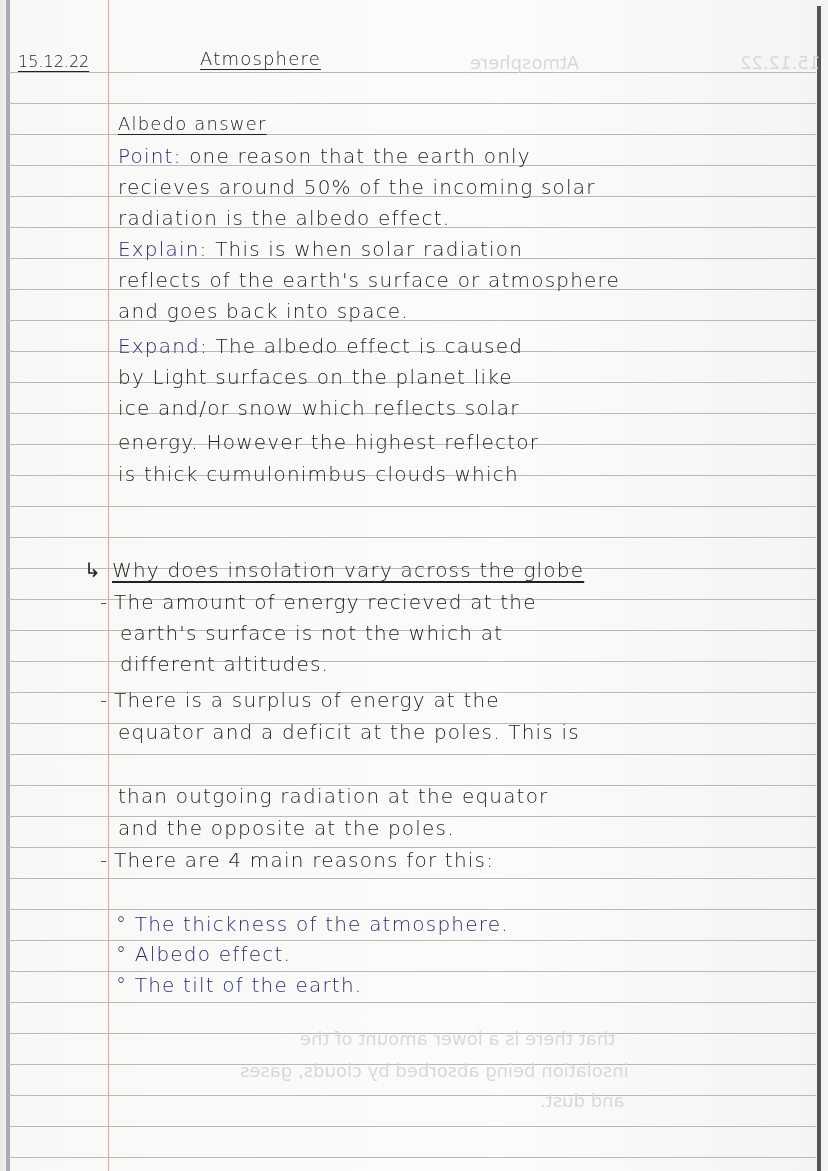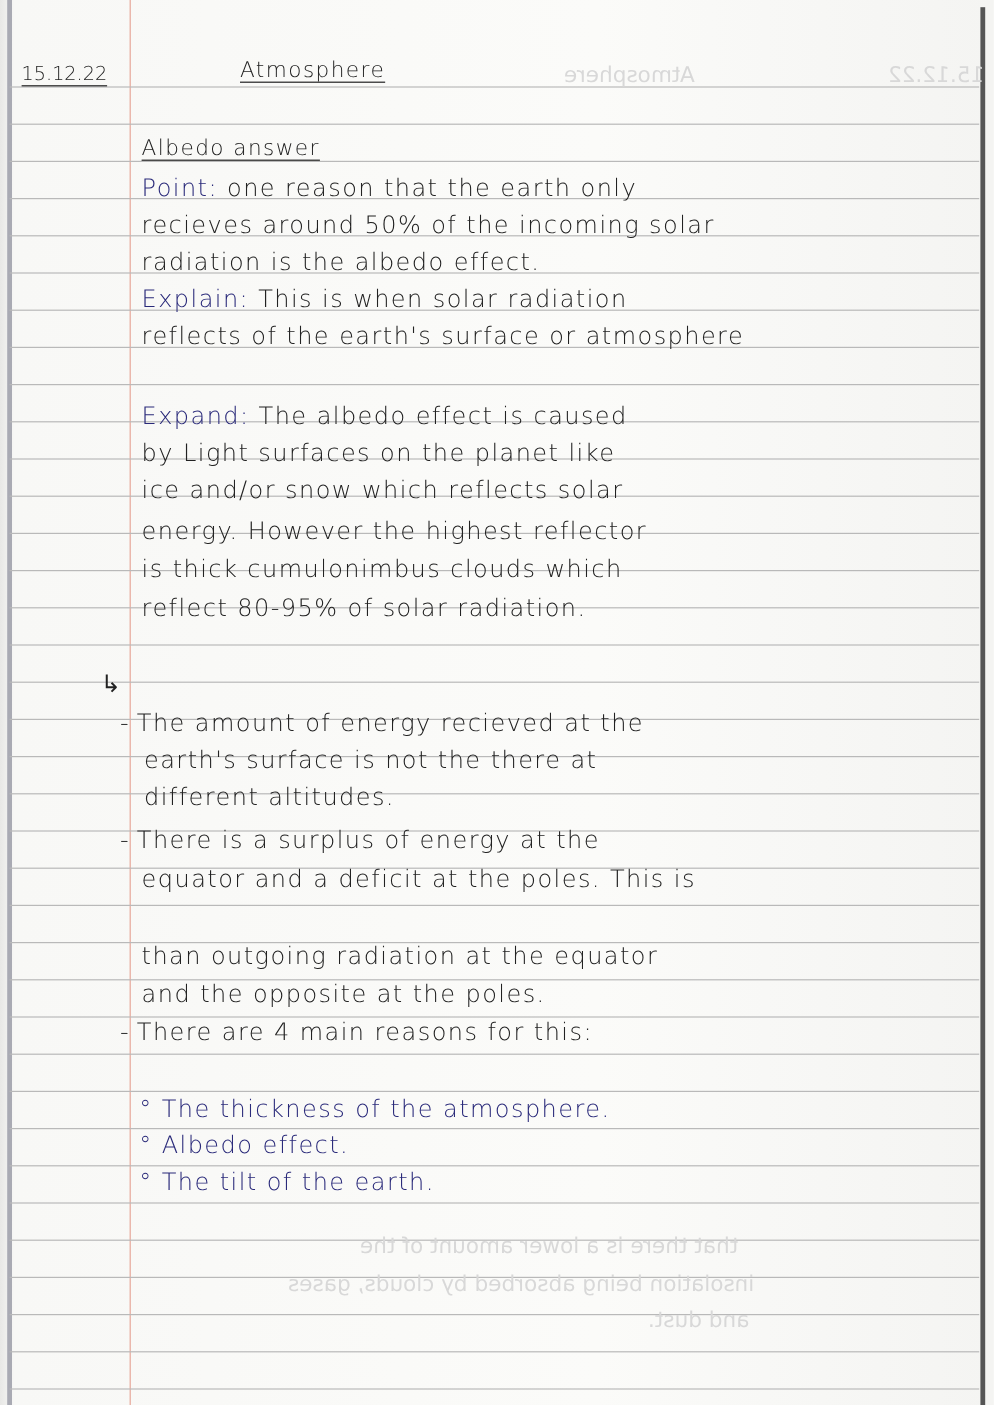--- a/index.html
+++ b/index.html
@@ -80,36 +80,37 @@
     <span>one reason that the earth only</span>
   </div>
   <div class="line" style="left:118px; top:175px">recieves around 50% of the incoming solar</div>
   <div class="line" style="left:118px; top:206px">radiation is the albedo effect.</div>
 
   <div class="line" style="left:118px; top:237px">
     <span class="blue">Explain:</span>
     <span>This is when solar radiation</span>
   </div>
   <div class="line" style="left:118px; top:268px">reflects of the earth's surface or atmosphere</div>
+  <div class="line" style="left:118px; top:299px">and goes back into space.</div>
 
   <div class="line" style="left:118px; top:334px">
     <span class="blue">Expand:</span>
     <span>The albedo effect is caused</span>
   </div>
   <div class="line" style="left:118px; top:365px">by Light surfaces on the planet like</div>
   <div class="line" style="left:118px; top:396px">ice and/or snow which reflects solar</div>
   <div class="line" style="left:118px; top:430px">energy. However the highest reflector</div>
   <div class="line" style="left:118px; top:462px">is thick cumulonimbus clouds which</div>
-  <div class="line" style="left:118px; top:494px">reflect 80-95% of solar radiation.</div>
 
   <div class="line" style="left:84px; top:558px">↳</div>
+  <div class="line u" style="left:112px; top:558px">Why does insolation vary across the globe</div>
 
   <div class="line" style="left:100px; top:590px">-</div>
   <div class="line" style="left:114px; top:590px">The amount of energy recieved at the</div>
-  <div class="line" style="left:120px; top:621px">earth's surface is not the there at</div>
+  <div class="line" style="left:120px; top:621px">earth's surface is not the which at</div>
   <div class="line" style="left:120px; top:652px">different altitudes.</div>
 
   <div class="line" style="left:100px; top:688px">-</div>
   <div class="line" style="left:118px; top:720px">equator and a deficit at the poles. This is</div>
   <div class="line" style="left:114px; top:688px">There is a surplus of energy at the</div>
   <div class="line" style="left:118px; top:784px">than outgoing radiation at the equator</div>
   <div class="line" style="left:118px; top:816px">and the opposite at the poles.</div>
 
   <div class="line" style="left:100px; top:848px">-</div>
   <div class="line" style="left:114px; top:848px">There are 4 main reasons for this:</div>

